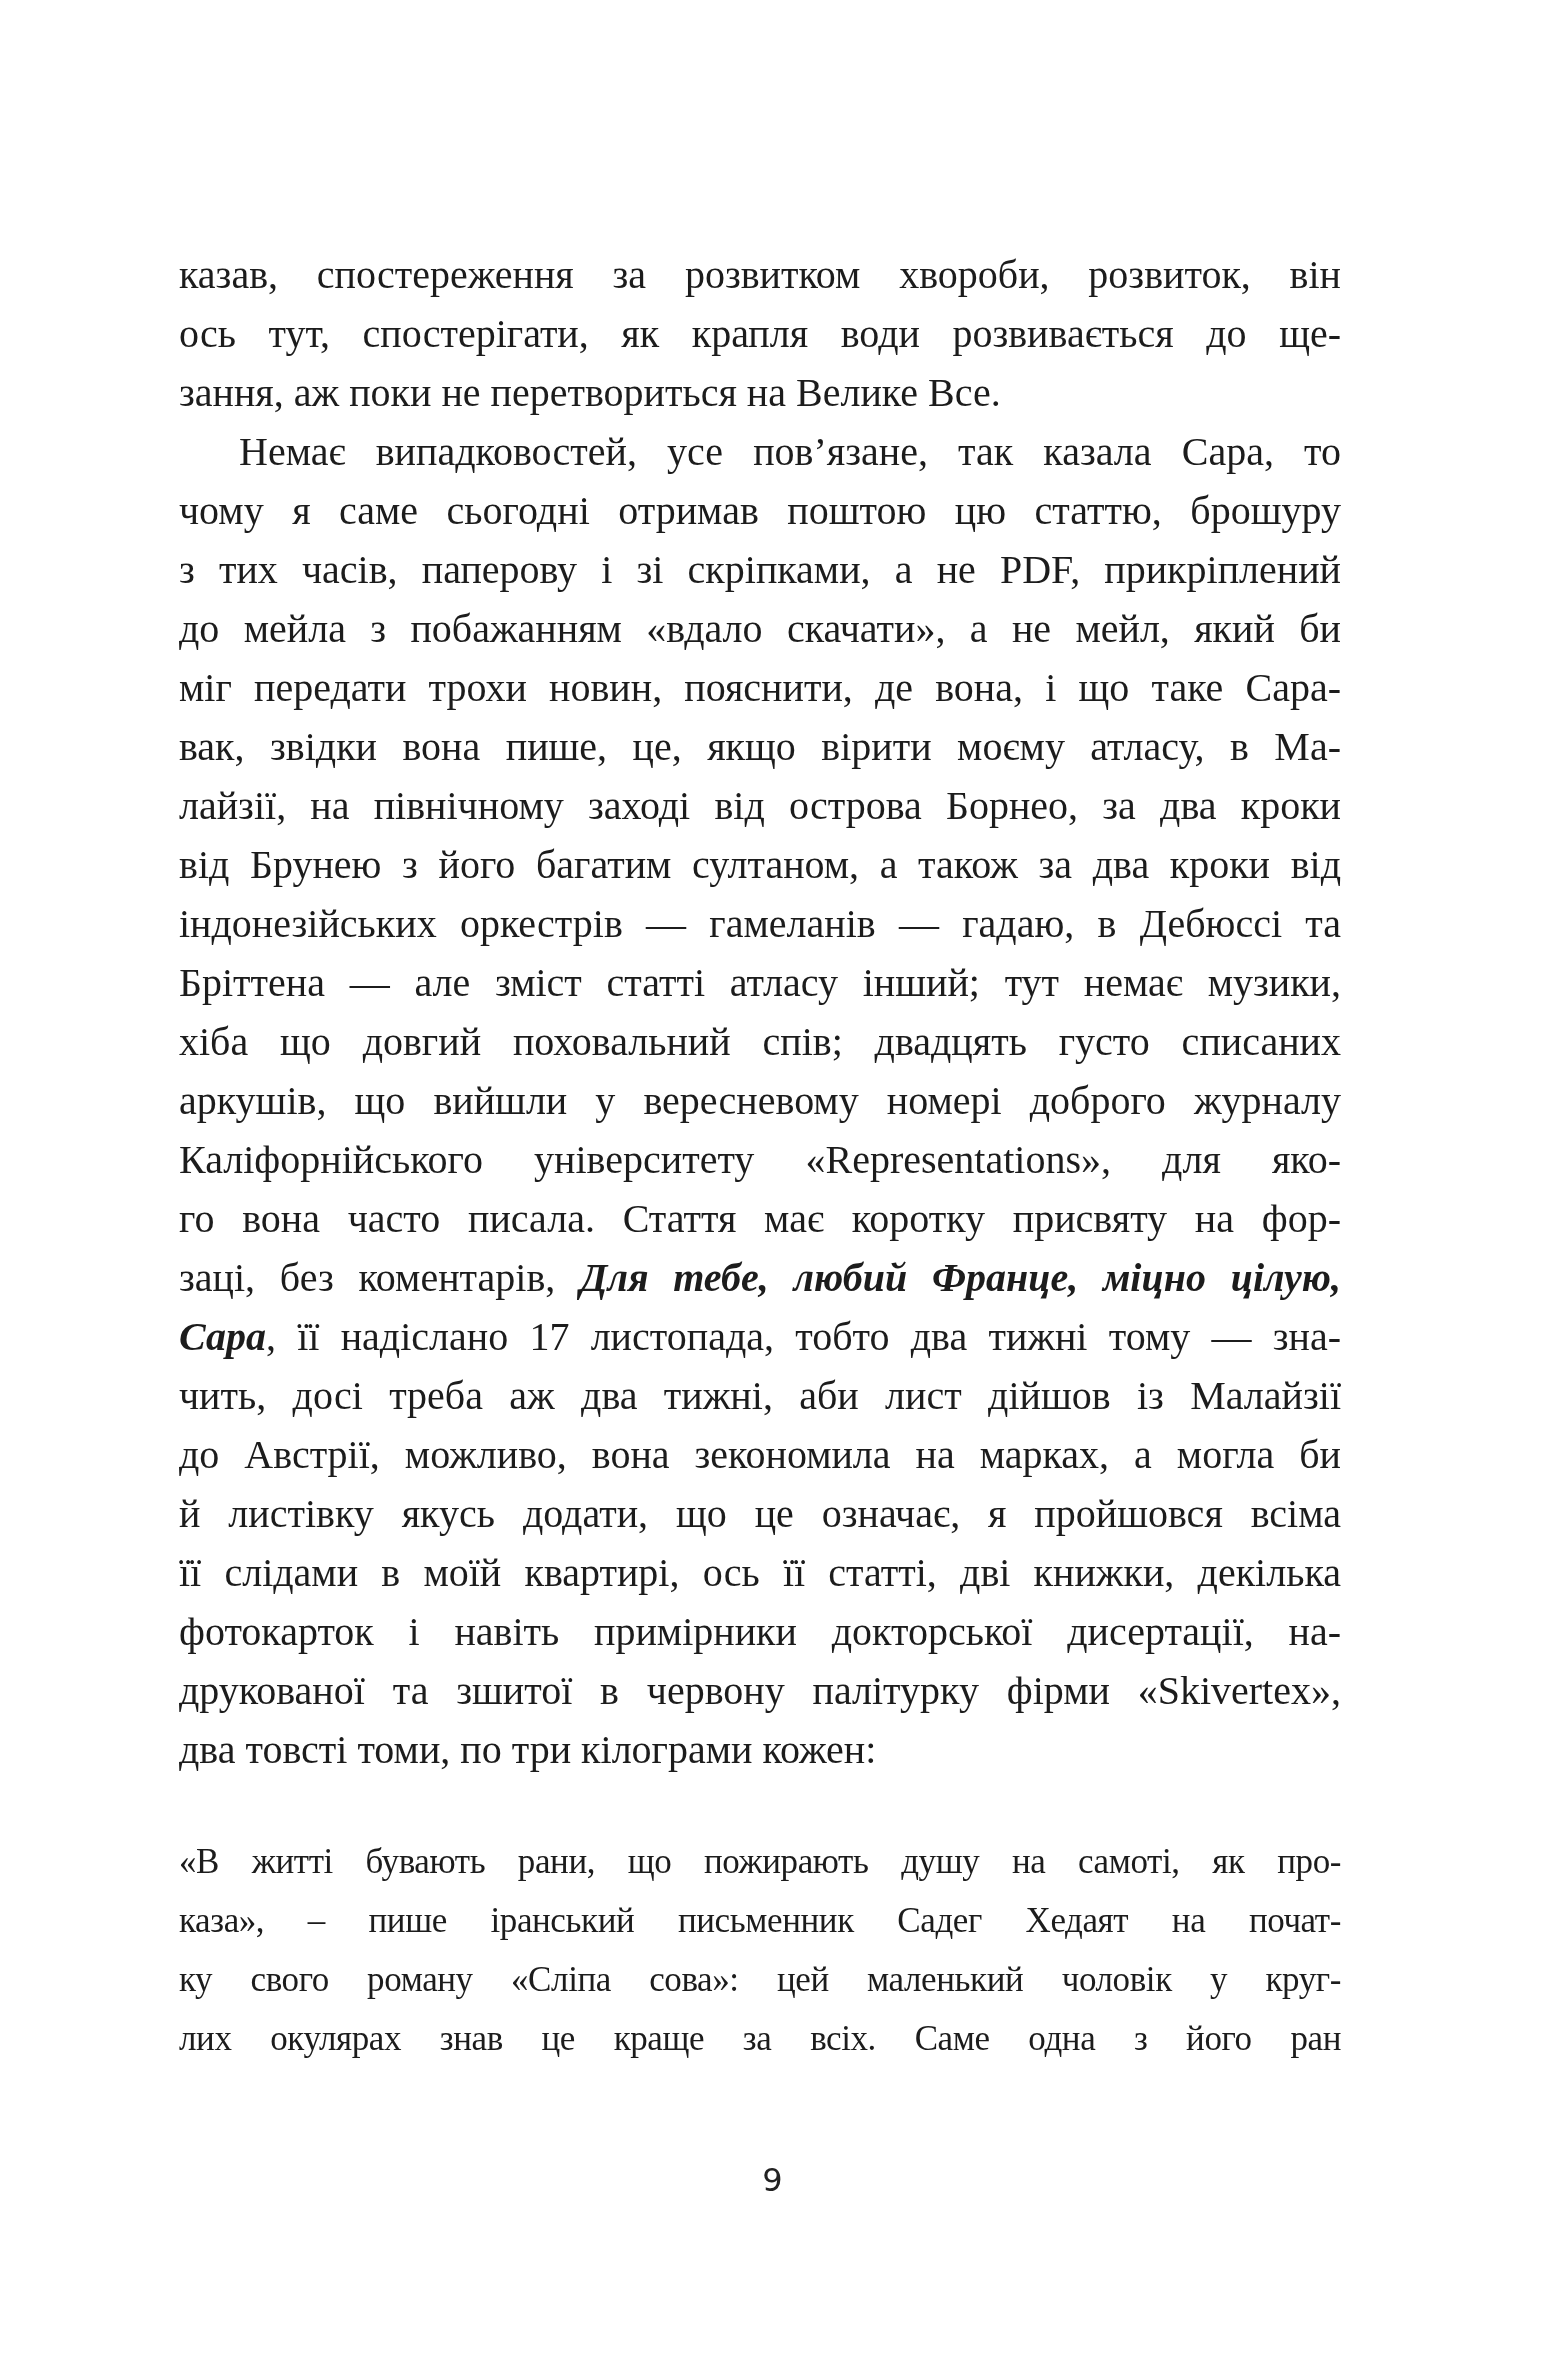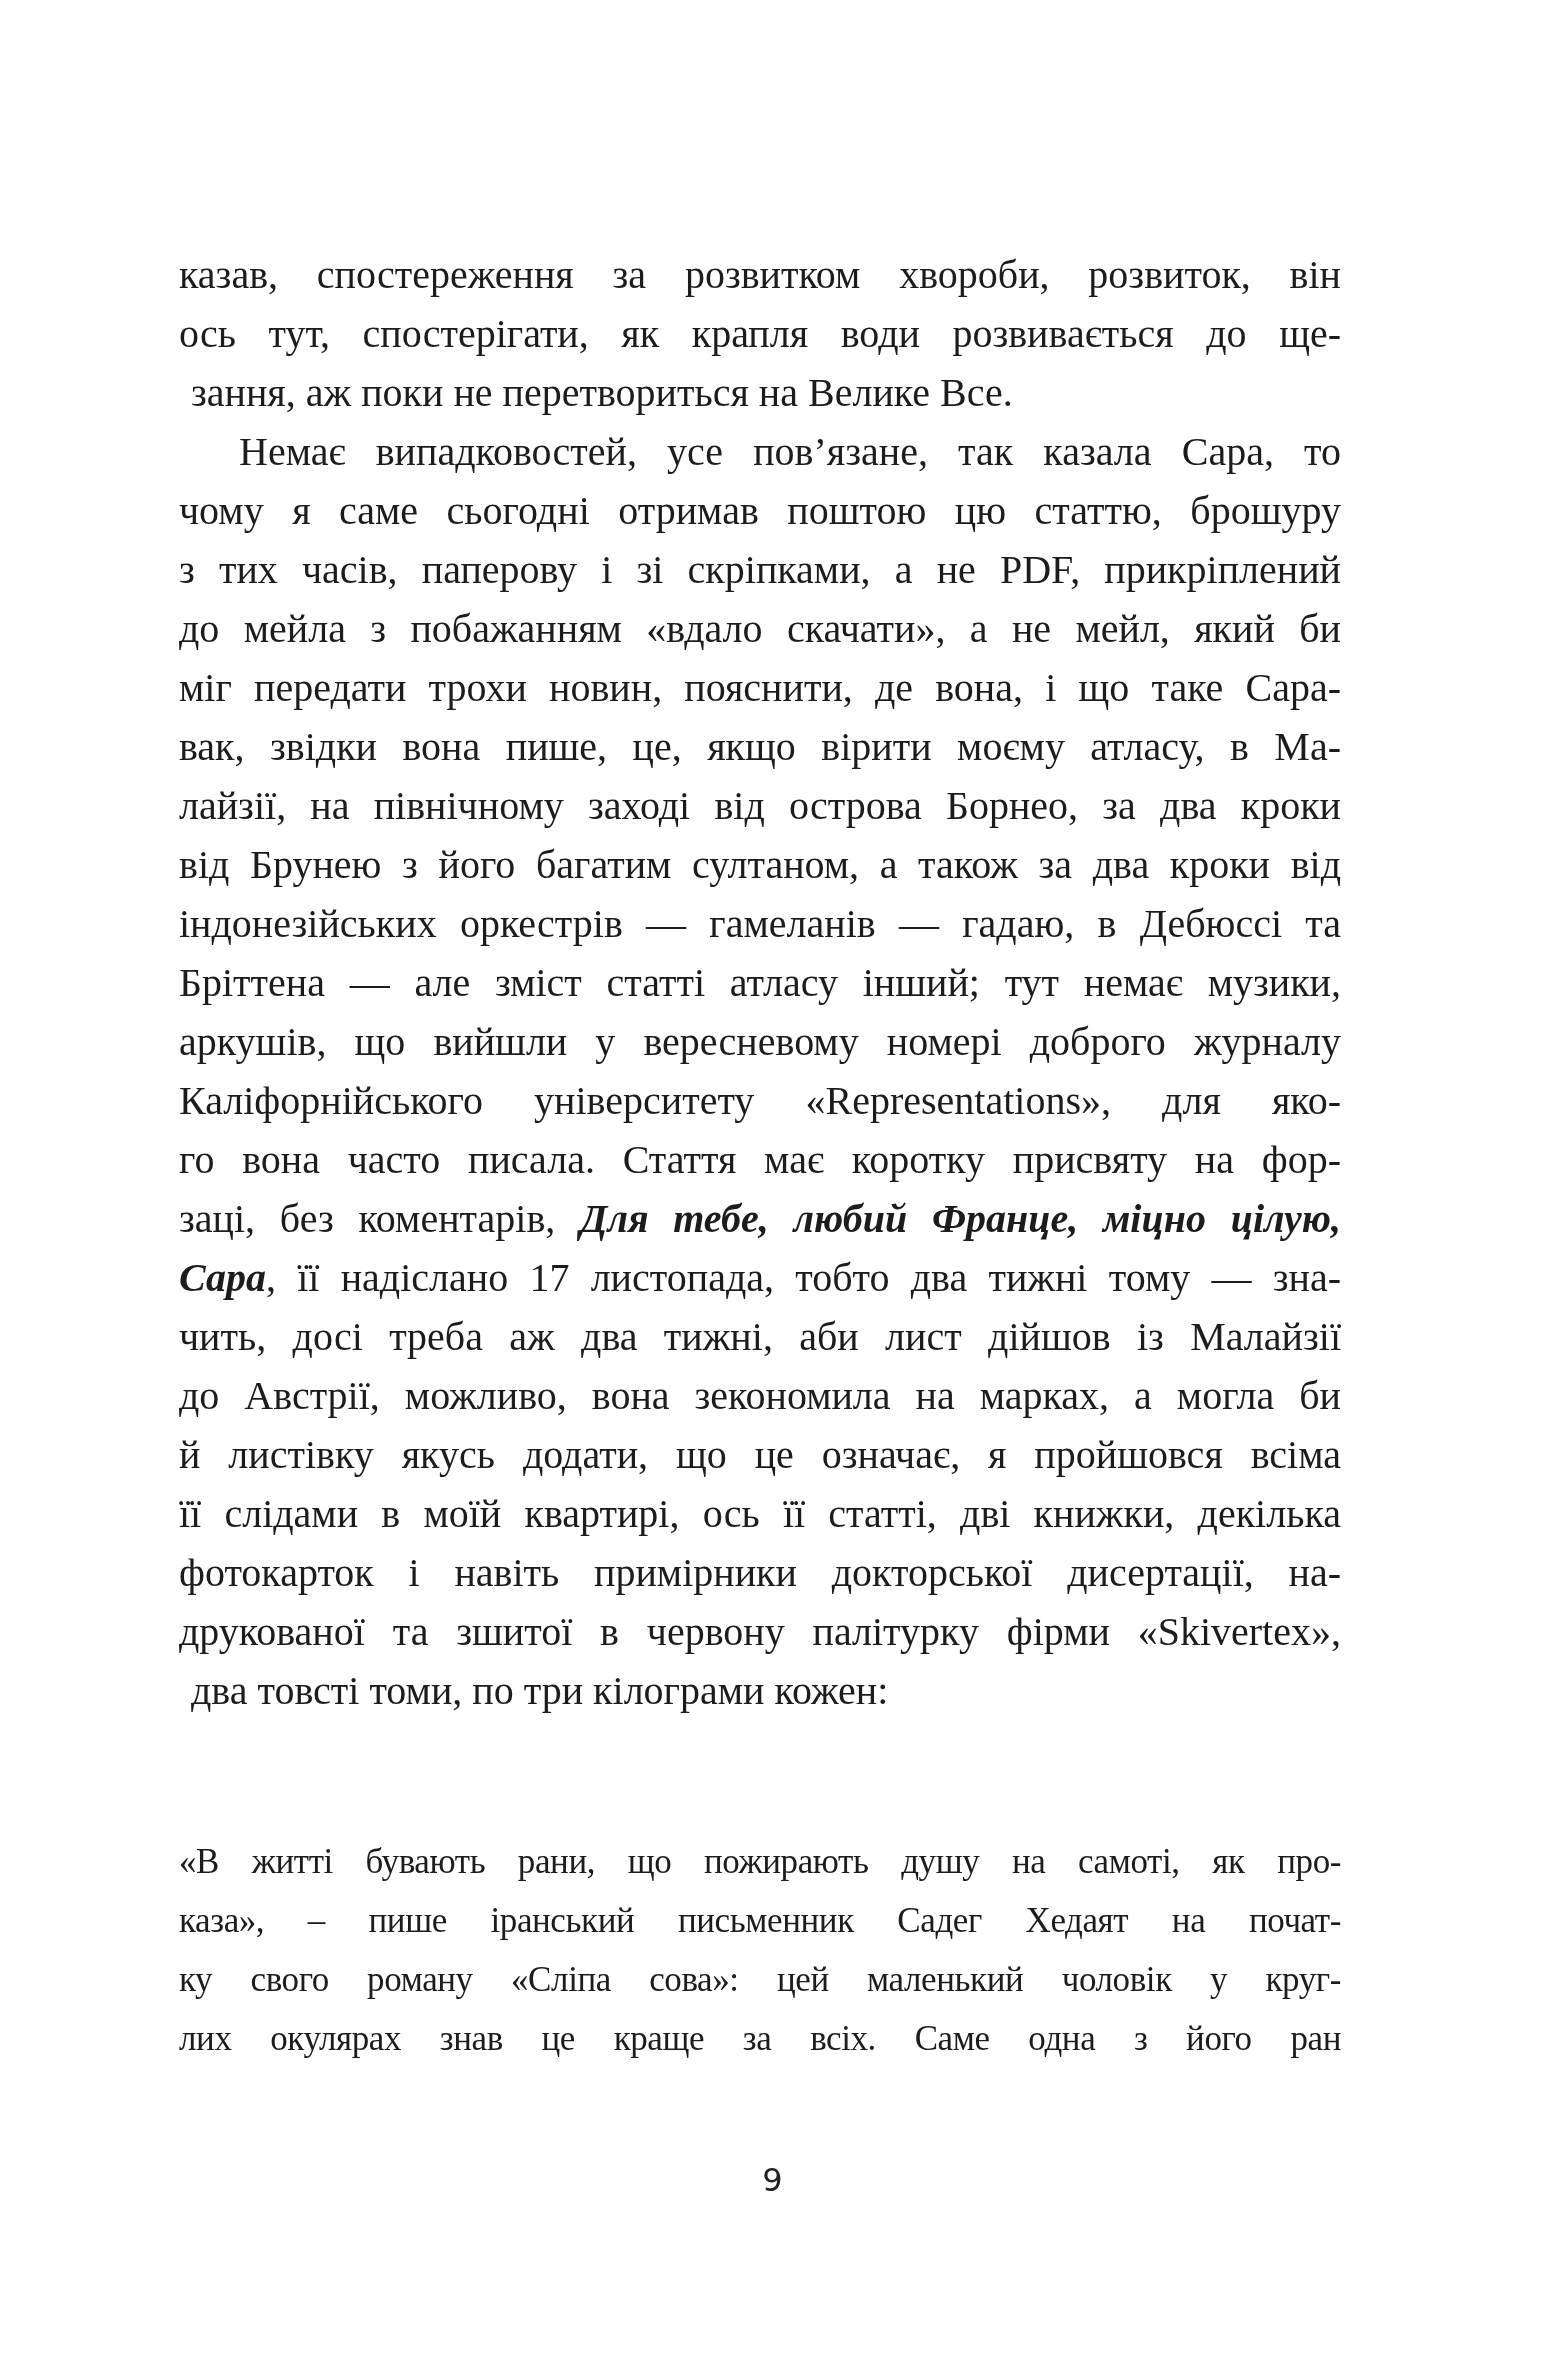--- a/index.html
+++ b/index.html
@@ -47,21 +47,20 @@
       display: block;
       height: 59px;
       white-space: nowrap;
       text-align: justify;
       text-align-last: justify;
       overflow: visible;
     }
     .line.last {
       text-align: left;
       text-align-last: left;
-      margin-left: 12px;
     }
     .line.indent {
       padding-left: 60px;
     }
     .it {
       font-style: italic;
       font-weight: bold;
     }
     .page-number {
       position: absolute;
@@ -92,20 +91,21 @@
       <span class="line indent">Немає випадковостей, усе пов’язане, так казала Сара, то</span>
       <span class="line">чому я саме сьогодні отримав поштою цю статтю, брошуру</span>
       <span class="line">з тих часів, паперову і зі скріпками, а не PDF, прикріплений</span>
       <span class="line">до мейла з побажанням «вдало скачати», а не мейл, який би</span>
       <span class="line">міг передати трохи новин, пояснити, де вона, і що таке Сара-</span>
       <span class="line">вак, звідки вона пише, це, якщо вірити моєму атласу, в Ма-</span>
       <span class="line">лайзії, на північному заході від острова Борнео, за два кроки</span>
       <span class="line">від Брунею з його багатим султаном, а також за два кроки від</span>
       <span class="line">індонезійських оркестрів — гамеланів — гадаю, в Дебюссі та</span>
       <span class="line">Бріттена — але зміст статті атласу інший; тут немає музики,</span>
+      <span class="line">хіба що довгий поховальний спів; двадцять густо списаних</span>
       <span class="line">аркушів, що вийшли у вересневому номері доброго журналу</span>
       <span class="line">Каліфорнійського університету «Representations», для яко-</span>
       <span class="line">го вона часто писала. Стаття має коротку присвяту на фор-</span>
       <span class="line"><span>заці, без коментарів, </span><span class="it">Для тебе, любий Франце, міцно цілую,</span></span>
       <span class="line"><span class="it">Сара</span><span>, її надіслано 17 листопада, тобто два тижні тому — зна-</span></span>
       <span class="line">чить, досі треба аж два тижні, аби лист дійшов із Малайзії</span>
       <span class="line">до Австрії, можливо, вона зекономила на марках, а могла би</span>
       <span class="line">й листівку якусь додати, що це означає, я пройшовся всіма</span>
       <span class="line">її слідами в моїй квартирі, ось її статті, дві книжки, декілька</span>
       <span class="line">фотокарток і навіть примірники докторської дисертації, на-</span>

